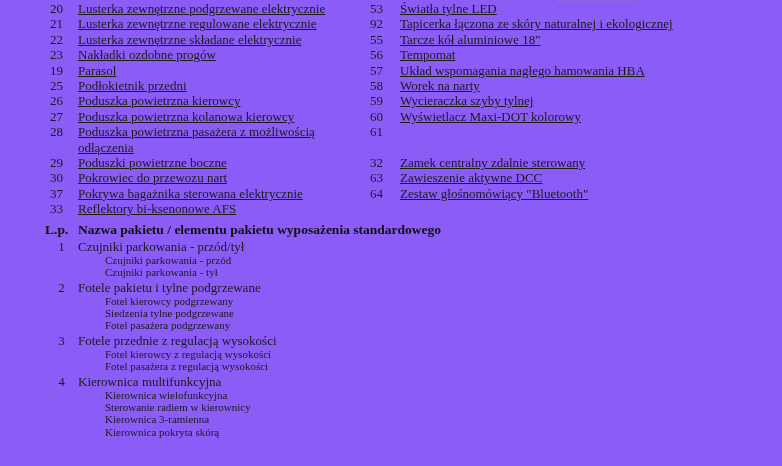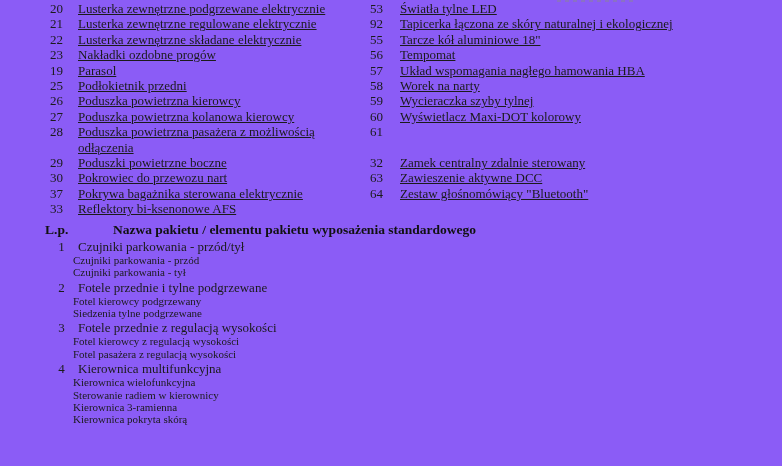--- a/index.html
+++ b/index.html
@@ -29,32 +29,31 @@
   }
   .num{display:block;}
   .txt{display:block;text-decoration:underline;}
   
   .packages{margin-top:5px;}
   .phead{
     display:grid;grid-template-columns:33px auto;
     padding-left:45px;
     font-weight:bold;font-size:13.5px;line-height:16px;
     color:#111;
-    gap:35px;
   }
   .pmain{
     display:grid;grid-template-columns:33px auto;
     padding-left:45px;
     font-size:13px;line-height:15px;
     margin-top:1px;
   }
   .pmain .pno{text-align:center;}
   .psub{
     padding-left:73px;
-    font-size:11px;line-height:12.4px;
+    font-size:11px;line-height:12.4px;margin-left:32px;
   }
 </style>
 </head>
 <body>
 
 <div class="page">
 
   <div class="remnant"></div>
 
   <div class="equip">
@@ -148,24 +147,25 @@
         <span class="pno">1</span>
         <span>Czujniki parkowania - przód/tył</span>
       </div>
       <div class="psub">Czujniki parkowania - przód</div>
       <div class="psub">Czujniki parkowania - tył</div>
     </div>
 
     <div>
       <div class="pmain">
         <span class="pno">2</span>
-        <span>Fotele przednie i tylne podgrzewane</span>
+        <span>Fotele pakietu i tylne podgrzewane</span>
       </div>
       <div class="psub">Fotel kierowcy podgrzewany</div>
       <div class="psub">Siedzenia tylne podgrzewane</div>
+      <div class="psub">Fotel pasażera podgrzewany</div>
     </div>
 
     <div>
       <div class="pmain">
         <span class="pno">3</span>
         <span>Fotele przednie z regulacją wysokości</span>
       </div>
       <div class="psub">Fotel kierowcy z regulacją wysokości</div>
       <div class="psub">Fotel pasażera z regulacją wysokości</div>
     </div>

